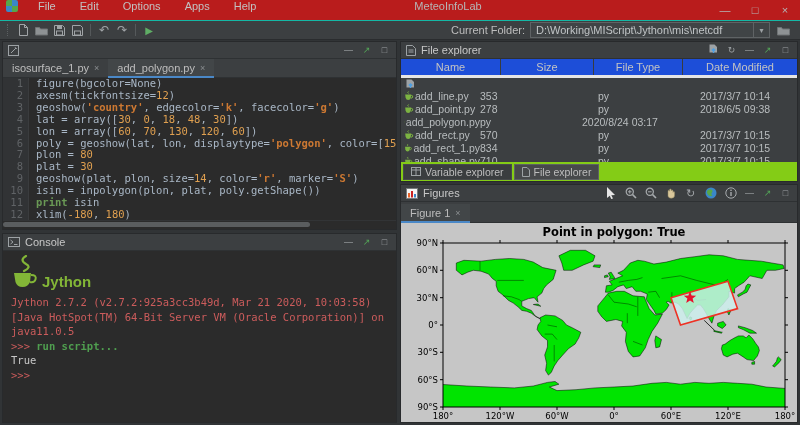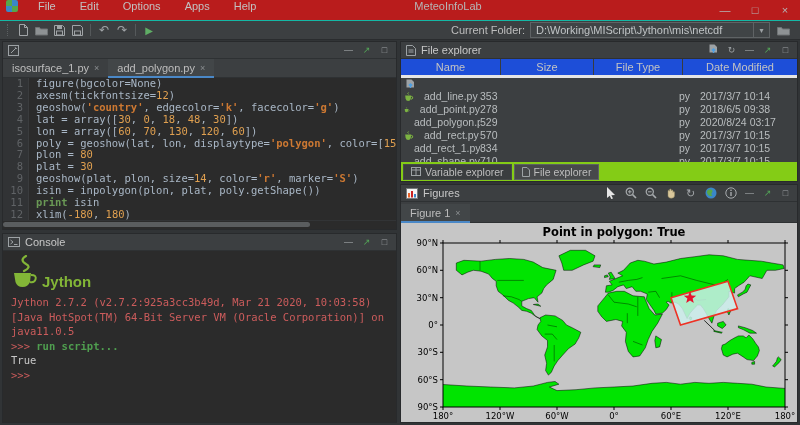--- a/index.html
+++ b/index.html
@@ -47,23 +47,23 @@
   .console-body{flex:1;background:#2b2b2b;padding:2px 8px;font-family:"DejaVu Sans Mono",monospace;font-size:10.5px;line-height:14.6px;overflow:hidden}
   .jy-logo{display:flex;align-items:flex-end;gap:3px;margin:2px 0 6px 0;height:34px}
   .jy-text{font-size:15px;font-weight:bold;color:#83b637;line-height:15px;font-family:"Liberation Sans",sans-serif}
   .t-red{color:#cc5c5c}.t-green{color:#4f9e4f;font-weight:bold}.t-plain{color:#c8c8c8}
   
   .fx-thead{display:flex;height:16px;background:#1d4ed8;border-bottom:3px solid #e5e5e5;color:#c3c3c3;flex:none}
   .fx-th{display:flex;align-items:center;justify-content:center;border-right:1px solid #393c3e;box-sizing:border-box}
   .fx-body{flex:1;overflow:hidden;font-size:10.5px;color:#b9bdbf}
   .fx-row{display:flex;align-items:center;height:13px}
   .fx-uprow{height:11px;display:flex;align-items:center;padding-left:4px}
-  .fx-name{width:76px;padding-left:3px;display:flex;gap:10px;align-items:flex-end;white-space:nowrap;overflow:hidden}
+  .fx-name{width:76px;padding-left:3px;display:flex;gap:1px;align-items:center;white-space:nowrap;overflow:hidden}
   .fx-size{width:118px}
-  .fx-type{width:92px;text-align:right}
+  .fx-type{width:92px;text-align:left}
   .fx-date{flex:1;padding-left:10px;white-space:nowrap}
   .fx-tabs{height:17px;display:flex;align-items:center;gap:2px;background:#84cc16;padding:1px 2px;flex:none;font-size:10.5px}
   .fx-tab{display:flex;align-items:center;gap:4px;padding:0 7px;height:14px;color:#bdbdbd;background:#3a3d3f;border:1px solid #46494b}
   .fx-tab.active{background:#47494b;border-color:#5d6163}
   
   .fico{width:15px;height:14px;display:flex;align-items:center;justify-content:center;color:#a6aaad}
   .figure-canvas{flex:1;background:#c6c6c6;overflow:hidden}
 </style>
 </head>
 <body>
@@ -263,21 +263,20 @@
       </div>
       <div class="fx-row">
         <span class="fx-name">
           <svg width="10" height="10" viewBox="0 0 10 10">
             <path d="M4.6 .5 q-1.6 1 0 2" stroke="#7cb342" fill="none"></path>
             <path d="M1.2 3.5 h6 l-.4 3.3 q-.5 2.2 -2.6 2.2 q-2.1 0 -2.6 -2.2 z" fill="#7cb342"></path>
             <path d="M7.2 4.3 q2 .2 1.5 1.8 q-.4 1.3 -1.9 1" fill="none" stroke="#7cb342"></path>
           </svg>
           <span>add_polygon.py</span>
         </span>
-        <span class="fx-size">529</span>
         <span class="fx-type">py</span>
         <span class="fx-date">2020/8/24 03:17</span>
       </div>
       <div class="fx-row">
         <span class="fx-name">
           <svg width="10" height="10" viewBox="0 0 10 10">
             <path d="M4.6 .5 q-1.6 1 0 2" stroke="#7cb342" fill="none"></path>
             <path d="M1.2 3.5 h6 l-.4 3.3 q-.5 2.2 -2.6 2.2 q-2.1 0 -2.6 -2.2 z" fill="#7cb342"></path>
             <path d="M7.2 4.3 q2 .2 1.5 1.8 q-.4 1.3 -1.9 1" fill="none" stroke="#7cb342"></path>
           </svg>

